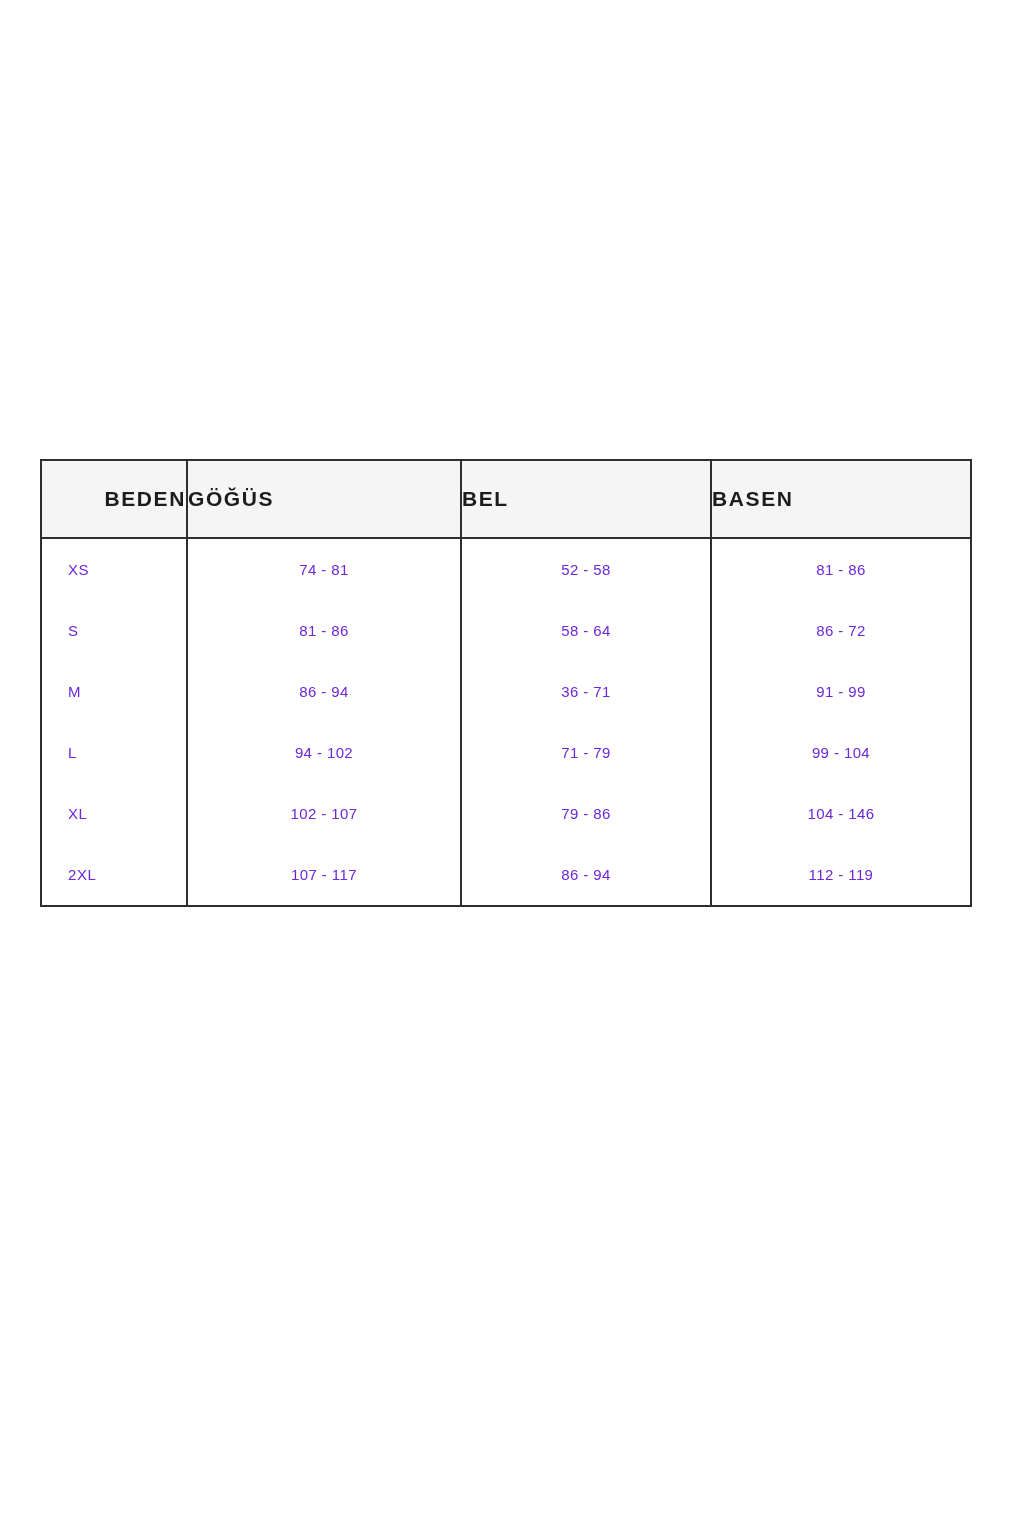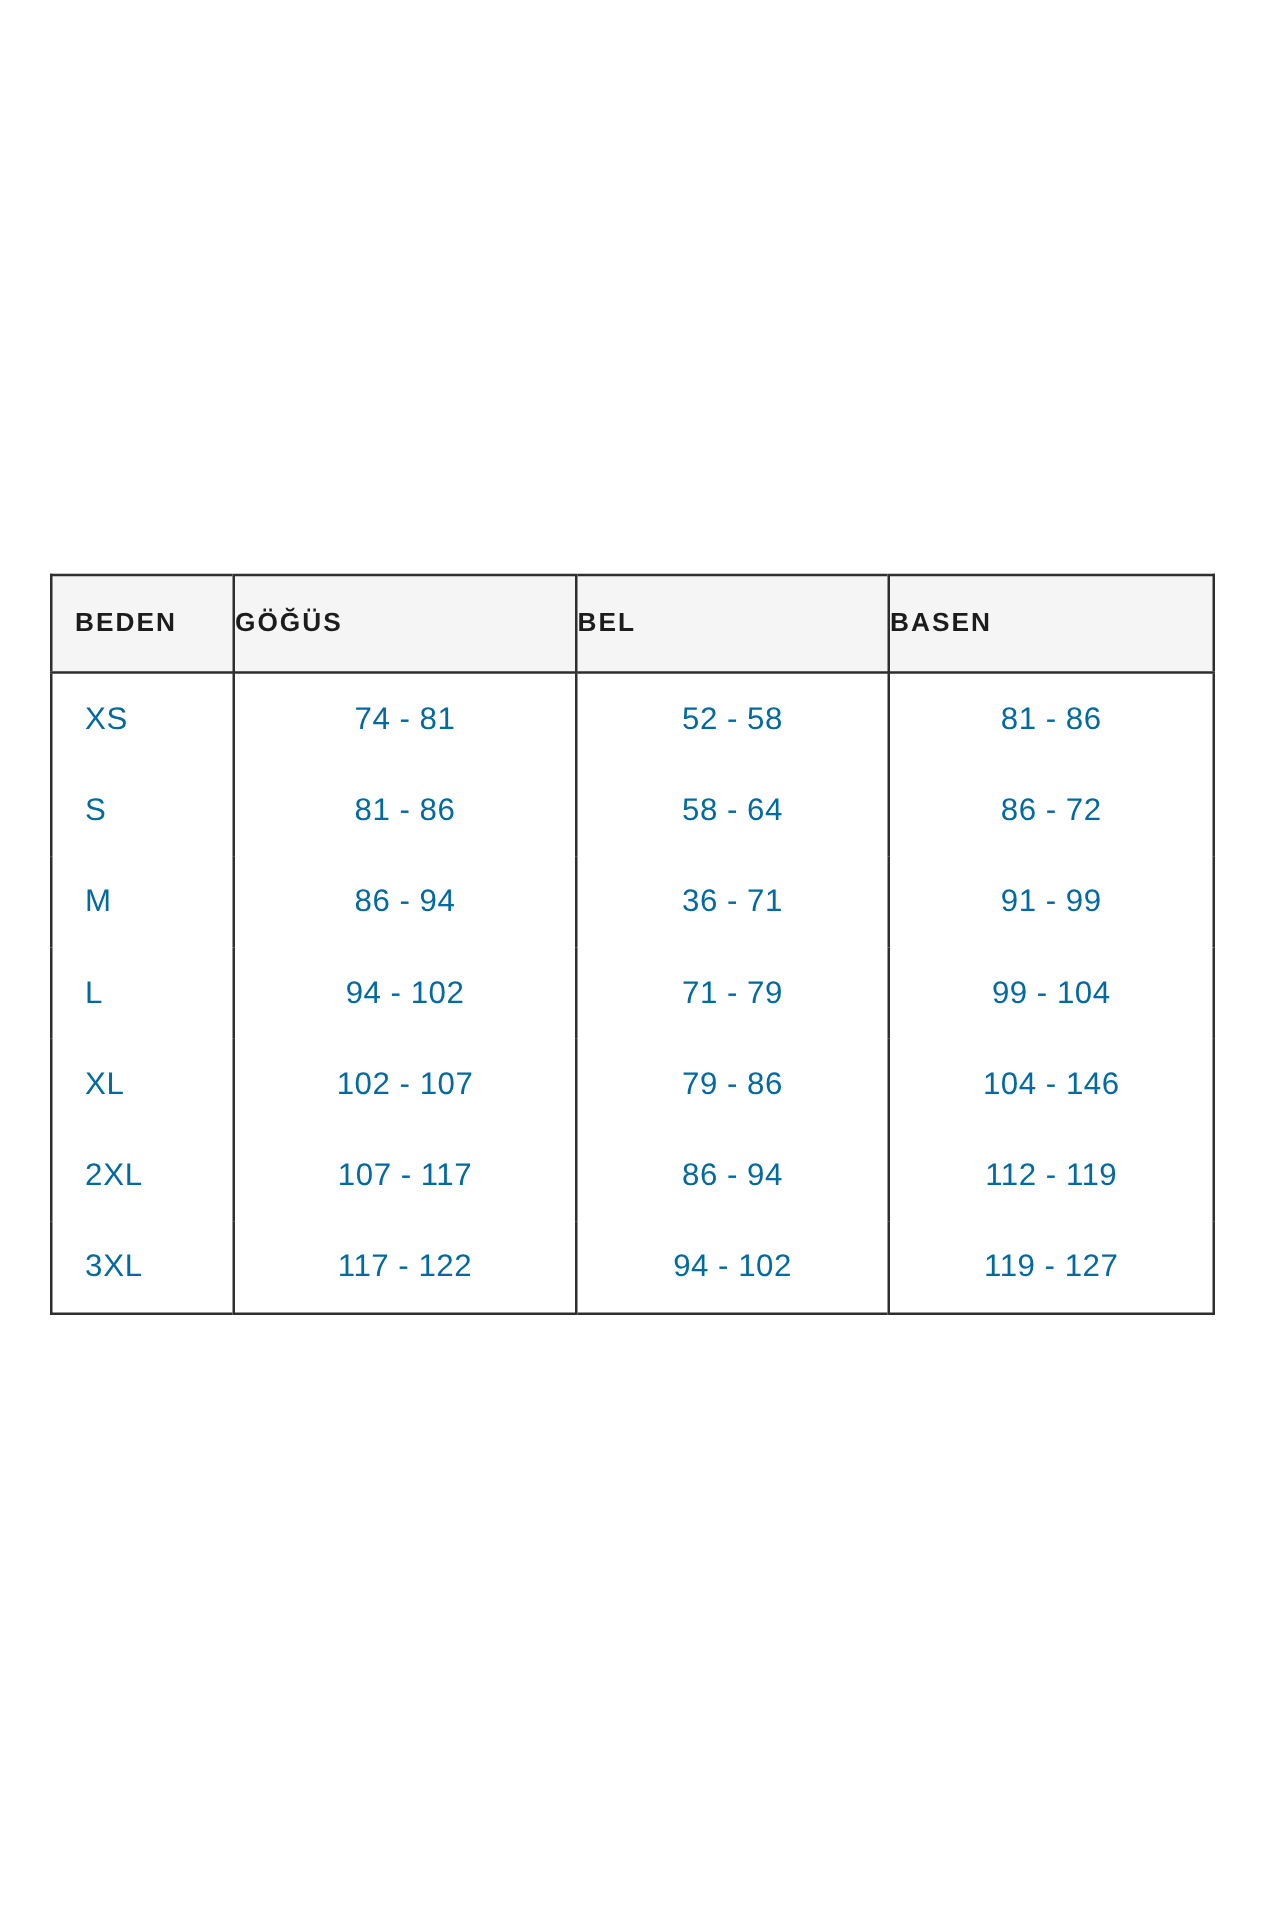--- a/index.html
+++ b/index.html
@@ -40,27 +40,27 @@
     border-right: 2px solid #2e2e2e;
     text-align: left;
   }
 
   table.size-chart thead th:last-child {
     border-right: none;
     margin-top: 28px;
   }
 
   table.size-chart thead th.col-beden {
-    text-align: left;
-    padding-left: 18px;
+    text-align: right;
+    padding-left: 32px;
   }
 
   table.size-chart tbody td {
-    font-size: 25px;
-    color: #0369a1;
+    font-size: 15px;
+    color: #6d28d9;
     padding: 22px 0;
     text-align: center;
     border-right: 2px solid #2e2e2e;
     background: #ffffff;
     letter-spacing: 0.4px;
   }
 
   table.size-chart tbody td:last-child {
     border-right: none;
   }
@@ -126,21 +126,15 @@
         <td>102 - 107</td>
         <td>79 - 86</td>
         <td>104 - 146</td>
       </tr>
       <tr>
         <td class="cell-size">2XL</td>
         <td>107 - 117</td>
         <td>86 - 94</td>
         <td>112 - 119</td>
       </tr>
-      <tr>
-        <td class="cell-size">3XL</td>
-        <td>117 - 122</td>
-        <td>94 - 102</td>
-        <td>119 - 127</td>
-      </tr>
     </tbody>
   </table>
 </div>
 
 </body></html>

